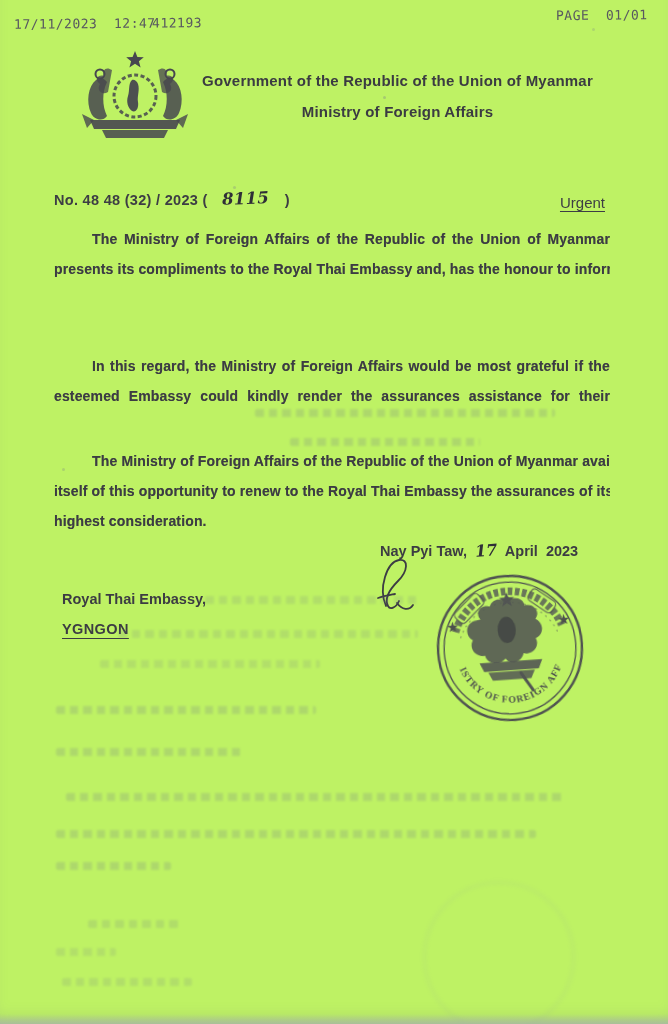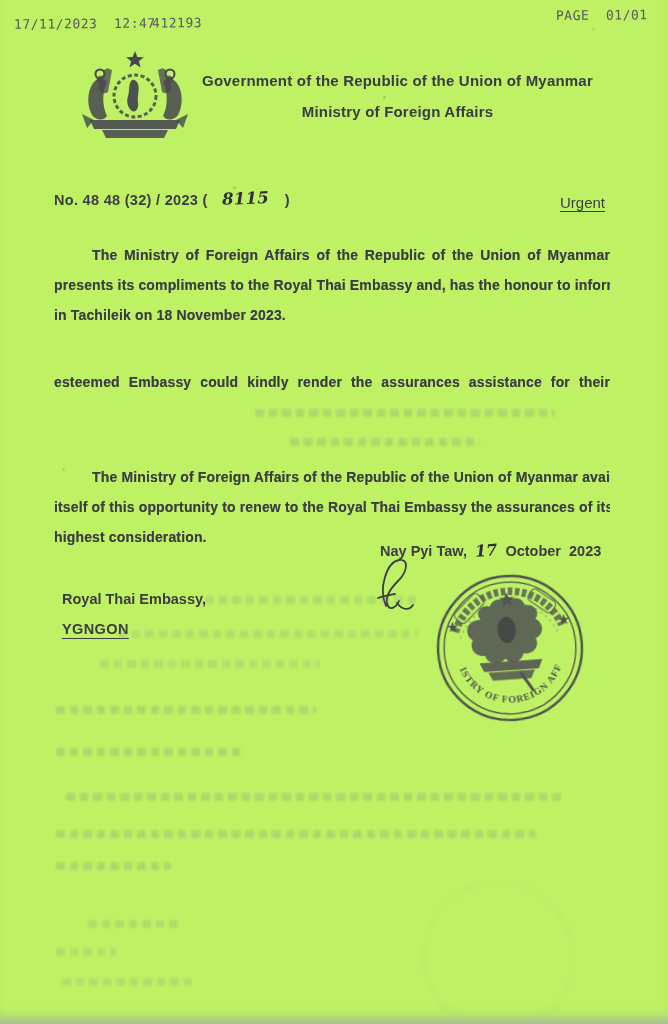--- a/index.html
+++ b/index.html
@@ -29,21 +29,21 @@
     color:#3b3b42;font-weight:bold;font-size:15px;letter-spacing:.2px;}
   .letterhead .lh2{margin-top:14px;}
   .urgent{position:absolute;right:63px;top:146px;font-weight:normal;font-size:15px;
     color:#3d3d44;text-decoration:underline;text-underline-offset:3px;margin-top:48px;}
   
   .ref{position:absolute;left:54px;top:190px;font-size:14.5px;color:#3d3d44;font-weight:600;letter-spacing:.3px;}
   .hand{font-family:"DejaVu Serif","Liberation Serif",serif;font-style:italic;color:#2f2f37;}
   .ref .hand{font-size:16.5px;margin:0 16px 0 14px;display:inline-block;transform:rotate(-2deg) translateY(-1px);}
   
   .para{position:absolute;left:54px;width:556px;color:#3c3c43;font-size:14px;font-weight:600;
-    letter-spacing:.15px;text-shadow:0 0 .6px rgba(64,64,72,.55);margin-top:16px;}
+    letter-spacing:.15px;text-shadow:0 0 .6px rgba(64,64,72,.55);}
   .para .line{height:30px;line-height:30px;white-space:nowrap;overflow:hidden;
     text-align:justify;text-align-last:justify;}
   .para .line.first{padding-left:38px;}
   .para .line.last{text-align-last:left;}
   #p1{top:224px;} #p2{top:351px;} #p3{top:446px;}
   
   .dateline{position:absolute;left:380px;top:541px;font-size:14.5px;font-weight:600;color:#3c3c43;}
   .dateline .hand{font-size:16px;display:inline-block;transform:rotate(-4deg);margin:0 4px;}
   .signature{position:absolute;left:372px;top:554px;width:55px;height:58px;}
   
@@ -100,37 +100,37 @@
 
   <div class="urgent">Urgent</div>
 
   <div class="ref">
     <span>No. 48 48 (32) / 2023 (</span><span class="hand">8115</span><span>)</span>
   </div>
 
   <div class="para" id="p1">
     <div class="line first">The Ministry of Foreign Affairs of the Republic of the Union of Myanmar</div>
     <div class="line">presents its compliments to the Royal Thai Embassy and, has the honour to inform</div>
-    <div class="line last">in Tachileik on 18 November 2023.</div>
   </div>
 
   <div class="para" id="p2">
+    <div class="line first">In this regard, the Ministry of Foreign Affairs would be most grateful if the</div>
     <div class="line">esteemed Embassy could kindly render the assurances assistance for their</div>
   </div>
 
   <div class="para" id="p3">
     <div class="line first">The Ministry of Foreign Affairs of the Republic of the Union of Myanmar avails</div>
     <div class="line">itself of this opportunity to renew to the Royal Thai Embassy the assurances of its</div>
     <div class="line last">highest consideration.</div>
   </div>
 
   <div class="dateline">
     <span>Nay Pyi Taw,</span>
     <span class="hand">17</span>
-    <span class="pre">October  2023</span>
+    <span class="pre">April  2023</span>
   </div>
 
   <svg class="signature" viewBox="0 0 55 58">
     <g fill="none" stroke="#3c3c44" stroke-width="1.8" stroke-linecap="round">
       <path d="M14,52 C6,34 15,8 27,6 C37,4.5 36,17 26,27 C18,35 12,44 16,52 C18,56 24,54 27,47"></path>
       <path d="M6,44 C12,42 18,41 23,40"></path>
       <path d="M25,49 C30,56 37,57 41,51"></path>
     </g>
   </svg>
 

